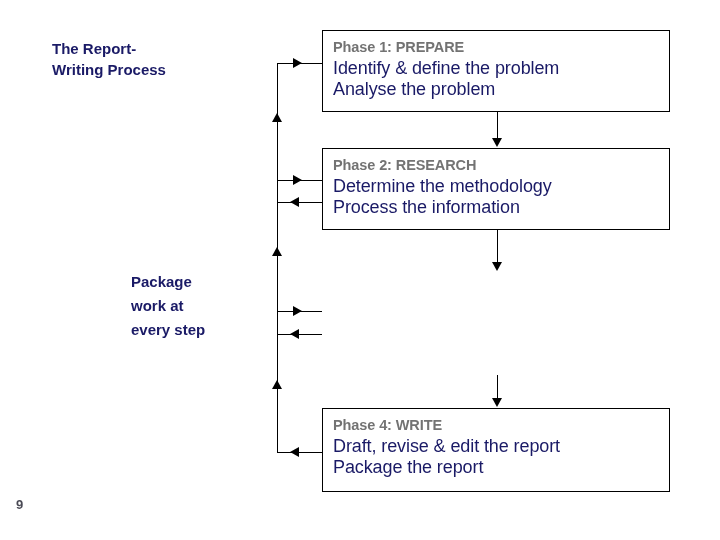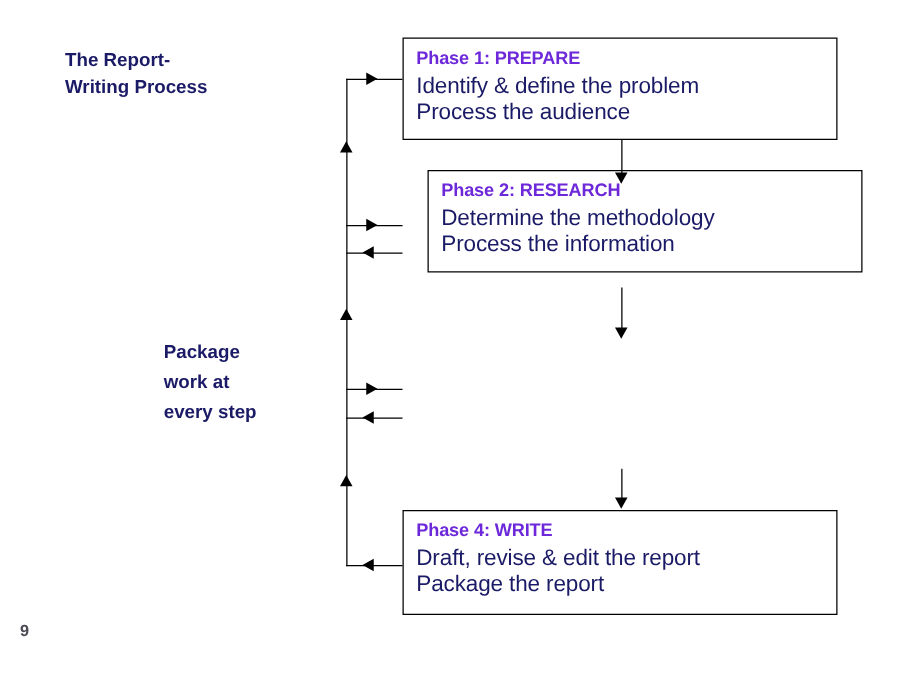--- a/index.html
+++ b/index.html
@@ -48,34 +48,34 @@
     left: 322px;
     width: 348px;
     box-sizing: border-box;
     border: 1.4px solid #000000;
     background: #ffffff;
     padding: 6px 0 0 10px;
   }
   .phase-heading {
     font-size: 14.5px;
     font-weight: bold;
-    color: #6d28d9;
+    color: #737373;
     line-height: 21px;
     letter-spacing: -0.1px;
   }
   .phase-line {
     font-size: 18px;
     font-weight: normal;
     color: #1a1a66;
     line-height: 21px;
     letter-spacing: -0.1px;
   }
 
   #box-1 { top: 30px;  height: 82px; }
-  #box-2 { top: 136px; height: 82px; margin-left: 20px; }
+  #box-2 { top: 148px; height: 82px; }
   #box-3 { top: 272px; height: 103px; }
   #box-4 { top: 408px; height: 84px; }
 
   
   .vline {
     position: absolute;
     width: 0;
     border-left: 1.6px solid #000000;
   }
   .hline {
@@ -130,21 +130,21 @@
   <div class="slide-title">The Report-
 Writing Process</div>
 
   <div class="side-caption">Package
 work at
 every step</div>
 
   <div class="phase-box" id="box-1">
     <div class="phase-heading">Phase 1: PREPARE</div>
     <div class="phase-line">Identify &amp; define the problem</div>
-    <div class="phase-line">Process the audience</div>
+    <div class="phase-line">Analyse the problem</div>
   </div>
 
   <div class="phase-box" id="box-2">
     <div class="phase-heading">Phase 2: RESEARCH</div>
     <div class="phase-line">Determine the methodology</div>
     <div class="phase-line">Process the information</div>
   </div>
 
 
   <div class="phase-box" id="box-4">

